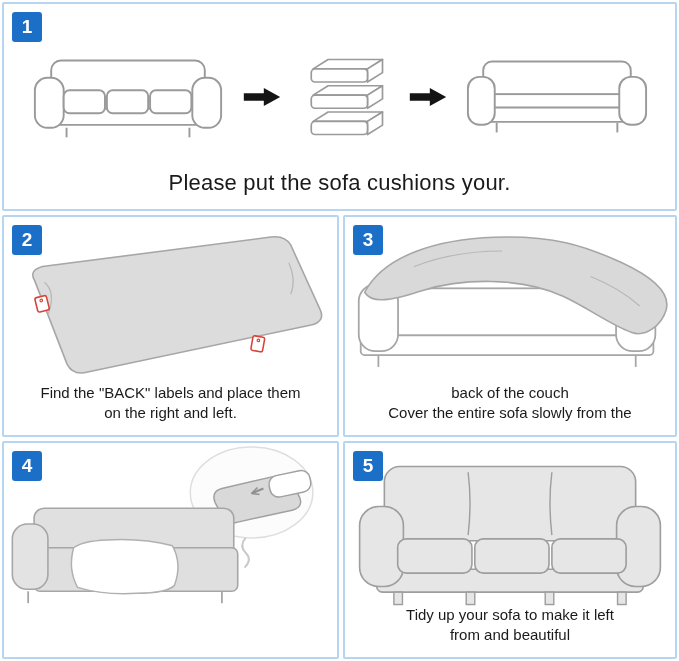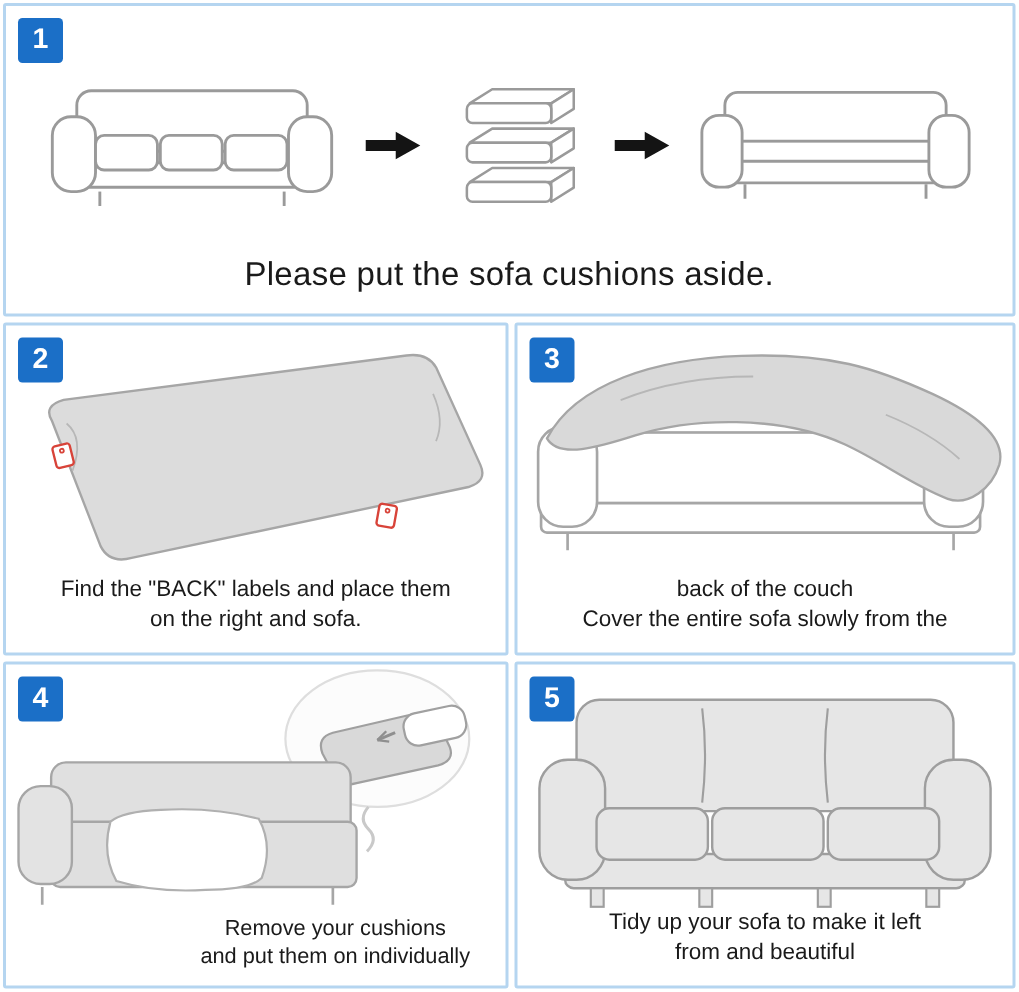--- a/index.html
+++ b/index.html
@@ -99,21 +99,21 @@
         <rect x="2" y="22" width="28" height="50" rx="12"></rect>
         <rect x="160" y="22" width="28" height="50" rx="12"></rect>
       </g>
       <g stroke="#9a9a9a" stroke-width="2">
         <line x1="32" y1="70" x2="32" y2="80"></line>
         <line x1="158" y1="70" x2="158" y2="80"></line>
       </g>
     </svg>
   </div>
 
-  <div class="caption-lg">Please put the sofa cushions aside.</div>
+  <div class="caption-lg">Please put the sofa cushions your.</div>
 </div>
 
 <div class="panel" id="p2">
   <div class="badge">2</div>
 
   <svg class="illu" width="331" height="162" viewBox="0 0 336 164">
     <path d="M30,58 Q24,48 38,44 L270,14 Q284,12 290,22 L320,88 Q325,99 312,103 L84,151 Q69,155 63,143 Z" fill="#dcdcdc" stroke="#a6a6a6" stroke-width="1.6" stroke-linejoin="round"></path>
     <path d="M40,60 Q52,70 44,92" fill="none" stroke="#b7b7b7" stroke-width="1.2"></path>
     <path d="M288,40 Q296,58 290,72" fill="none" stroke="#b7b7b7" stroke-width="1.2"></path>
     <g transform="translate(30,76) rotate(-14)">
@@ -121,21 +121,21 @@
       <circle cx="6" cy="4" r="1.3" fill="none" stroke="#d84339" stroke-width="1.2"></circle>
     </g>
     <g transform="translate(252,114) rotate(10)">
       <rect x="0" y="0" width="12" height="15" rx="2" fill="#ffffff" stroke="#d84339" stroke-width="1.6"></rect>
       <circle cx="6" cy="4" r="1.3" fill="none" stroke="#d84339" stroke-width="1.2"></circle>
     </g>
   </svg>
 
   <div class="caption">
     <div>Find the "BACK" labels and place them</div>
-    <div>on the right and sofa.</div>
+    <div>on the right and left.</div>
   </div>
 </div>
 
 <div class="panel" id="p3">
   <div class="badge">3</div>
 
   <svg class="illu" width="330" height="158" viewBox="0 0 336 160">
     <g fill="#ffffff" stroke="#a6a6a6" stroke-width="1.8">
       <rect x="50" y="62" width="230" height="48"></rect>
       <rect x="16" y="110" width="298" height="20" rx="4"></rect>
@@ -175,24 +175,20 @@
     <rect x="30" y="64" width="202" height="52" rx="10" fill="#e0e0e0" stroke="#a6a6a6" stroke-width="1.6"></rect>
     <rect x="30" y="104" width="206" height="44" rx="6" fill="#dfdfdf" stroke="#a6a6a6" stroke-width="1.6"></rect>
     <rect x="8" y="80" width="36" height="66" rx="15" fill="#e3e3e3" stroke="#a6a6a6" stroke-width="1.6"></rect>
     <path d="M70,104 Q64,126 74,144 Q100,152 134,150 Q164,150 172,142 Q180,120 170,102 Q140,94 104,96 Q78,97 70,104 Z" fill="#ffffff" stroke="#b0b0b0" stroke-width="1.5"></path>
     <g stroke="#a6a6a6" stroke-width="1.8">
       <line x1="24" y1="148" x2="24" y2="160"></line>
       <line x1="220" y1="148" x2="220" y2="160"></line>
     </g>
   </svg>
 
-  <div class="caption">
-    <div>Remove your cushions</div>
-    <div>and put them on individually</div>
-  </div>
 </div>
 
 <div class="panel" id="p5">
   <div class="badge">5</div>
 
   <svg class="illu" width="320" height="158" viewBox="0 0 336 166">
     <g fill="#e6e6e6" stroke="#9e9e9e" stroke-width="1.7">
       <rect x="36" y="10" width="264" height="78" rx="16"></rect>
       <rect x="28" y="118" width="280" height="24" rx="6"></rect>
       <rect x="10" y="52" width="46" height="84" rx="20"></rect>

